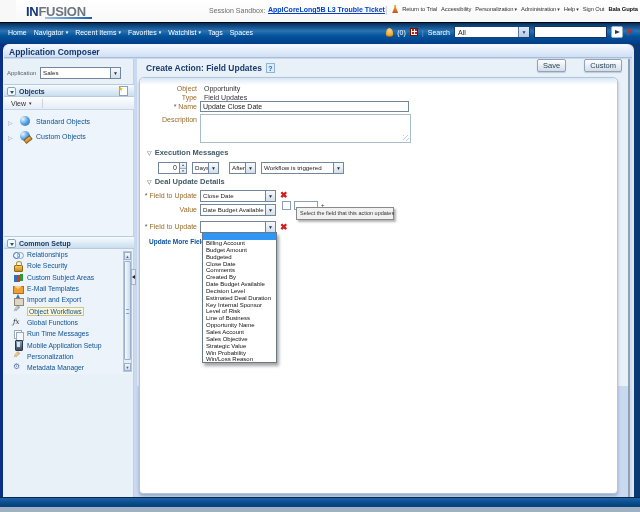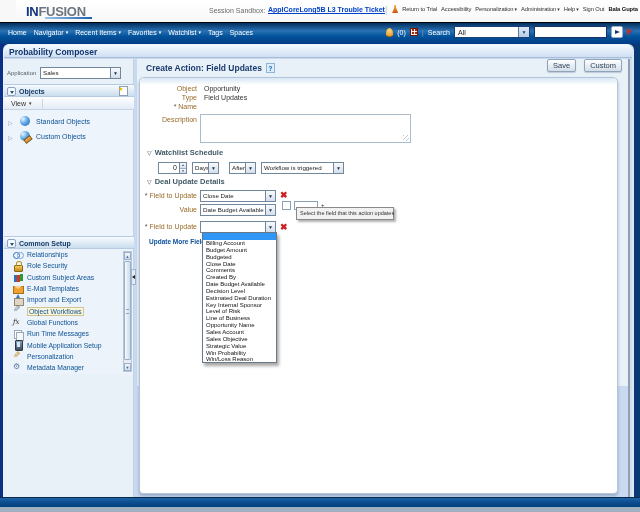--- a/index.html
+++ b/index.html
@@ -101,21 +101,21 @@
   .ico-personalization::before{content:"\270E";position:absolute;left:0;top:-2px;font-size:9px;color:#c08a18;transform:scaleX(-1)}
   .ico-metadata-manager::before{content:"\2699";position:absolute;left:0;top:-1px;font-size:8px;color:#5878a8}
   .new-obj-icon{position:absolute;right:6px;top:1px;width:9px;height:10px;background:#fff;border:1px solid #8aa0b8}
   .new-obj-icon::after{content:"\2605";position:absolute;left:-2px;top:-2px;font-size:6px;color:#f0b800}
 
   
   #content{position:absolute;left:133px;top:14px;width:495px;height:327px;background:#e8f0f8}
   .page-title{position:absolute;left:9px;top:4px;display:flex;gap:4px;align-items:center;font-size:8.5px;font-weight:bold;color:#1a3c6e}
   .help-icon{width:9px;height:10px;background:#ddeefb;border:1px solid #90b4d4;color:#1868b8;font-size:7px;font-weight:bold;text-align:center;line-height:9px}
   .help-icon::before{content:"?"}
-  #topbtns{position:absolute;right:10px;top:0;display:flex;gap:8px}
+  #topbtns{position:absolute;right:10px;top:0;display:flex;gap:18px}
   .btn{height:13px;padding:0 5px;font-size:7.5px;color:#2c4358;background:linear-gradient(#ffffff,#d3dde9);border:1px solid #8fa3b9;border-radius:2px;line-height:11px;box-shadow:0 1px 1px rgba(60,90,120,.25)}
   #panel{position:absolute;left:2px;top:18px;width:479px;height:417px;background:#fff;border:1px solid #b3c6d9;border-radius:5px 5px 4px 4px;box-shadow:0 2px 3px rgba(30,60,110,.3)}
   #panel::before{content:"";position:absolute;left:0;top:0;width:100%;height:7px;background:linear-gradient(#d8e7f6,rgba(255,255,255,0));border-radius:5px 5px 0 0}
   .flabel{position:absolute;left:0;width:57px;text-align:right;font-size:7px;color:#9a6a28;white-space:nowrap}
   .fvalue{position:absolute;left:64px;font-size:7px;color:#333;white-space:nowrap}
   .req{color:#555}
   .txt-input{position:absolute;background:#fff;border:1px solid #72879c;font-size:7px;color:#222;padding:0 2px;font-family:"Liberation Sans",sans-serif}
   #name-input{left:60px;top:23px;width:209px;height:11px}
   #desc-box{position:absolute;left:60px;top:36px;width:211px;height:29px;background:#fff;border:1px solid #a9bccb}
   #desc-box::after{content:"";position:absolute;right:1px;bottom:1px;width:6px;height:6px;background:repeating-linear-gradient(135deg,#c0ccd8 0 1px,transparent 1px 3px)}
@@ -223,21 +223,21 @@
         </span>
       <span class="nav-search-input"></span>
       <span class="go-btn">→</span>
       <span class="adv-icon"></span>
     </div>
   </div>
 
   <div id="frame">
     <div id="window">
       <div id="pagebar">
-        <div class="ttl">Probability Composer</div>
+        <div class="ttl">Application Composer</div>
       </div>
 
       <div id="sidebar">
         <span class="app-label">Application</span>
         <span class="combo app-combo">
             <span class="combo-val">Sales</span>
             <span class="combo-btn">▼</span>
           </span>
 
         <div class="panel-hdr" id="objects-header">
@@ -335,26 +335,27 @@
           <span class="btn">Save</span>
           <span class="btn">Custom</span>
         </div>
 
         <div id="panel">
           <span class="flabel" style="top:7px">Object</span>
           <span class="fvalue" style="top:7px">Opportunity</span>
           <span class="flabel" style="top:16px">Type</span>
           <span class="fvalue" style="top:16px">Field Updates</span>
           <span class="flabel" style="top:25px"><span class="req">*</span> <span>Name</span></span>
+          <input class="txt-input" id="name-input" value="Update Close Date" style="">
           <span class="flabel" style="top:38px">Description</span>
           <div id="desc-box"></div>
 
           <div class="sect" style="top:70px">
               <span class="tri">▽</span>
-              <span>Watchlist Schedule</span>
+              <span>Execution Messages</span>
             </div>
           <span class="num-input" style="left:18px;top:84px;width:29px">
               <span class="num-val">0</span>
               <span class="spin">
                 <span>▲</span>
                 <span>▼</span>
               </span>
             </span>
           <span class="combo" style="left:52px;top:84px;width:27px">
               <span class="combo-val">Days</span>

